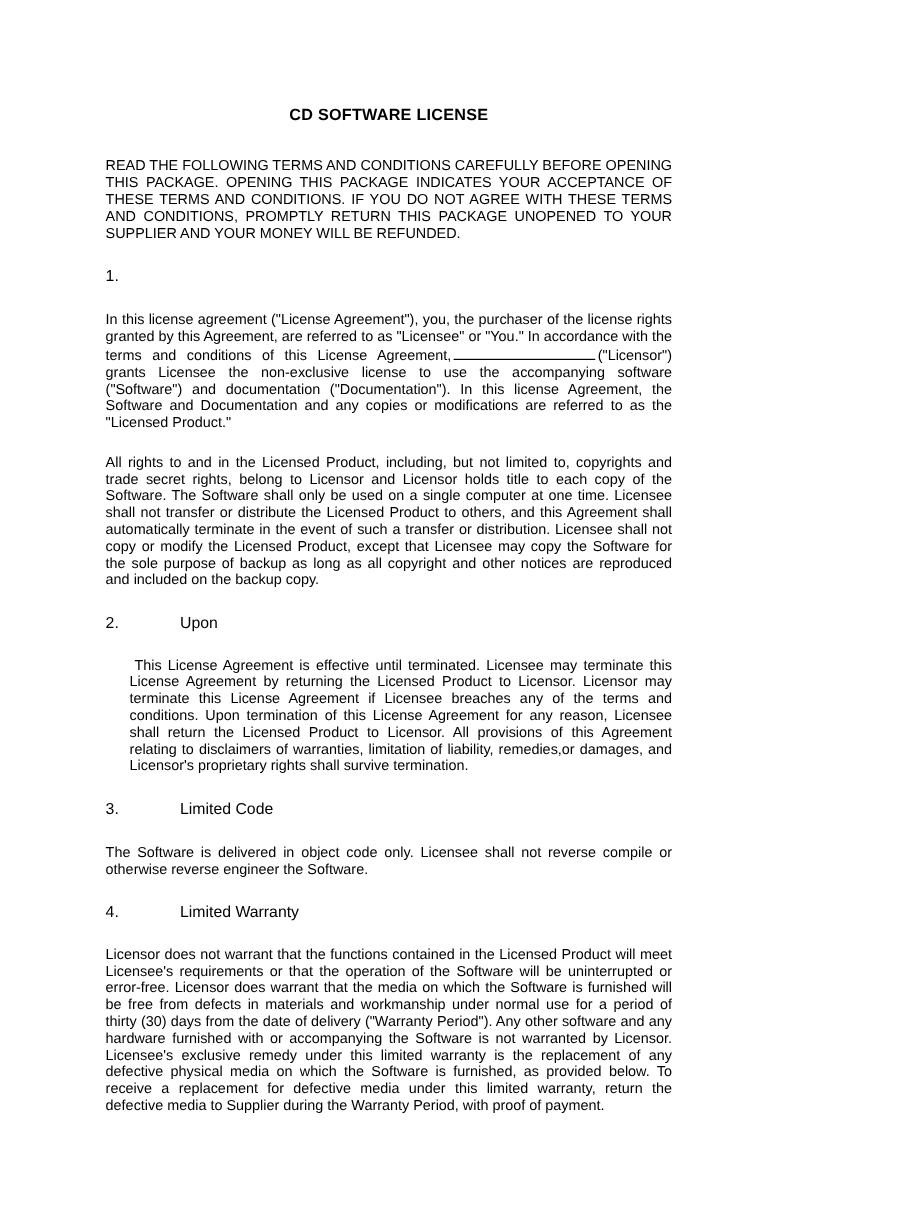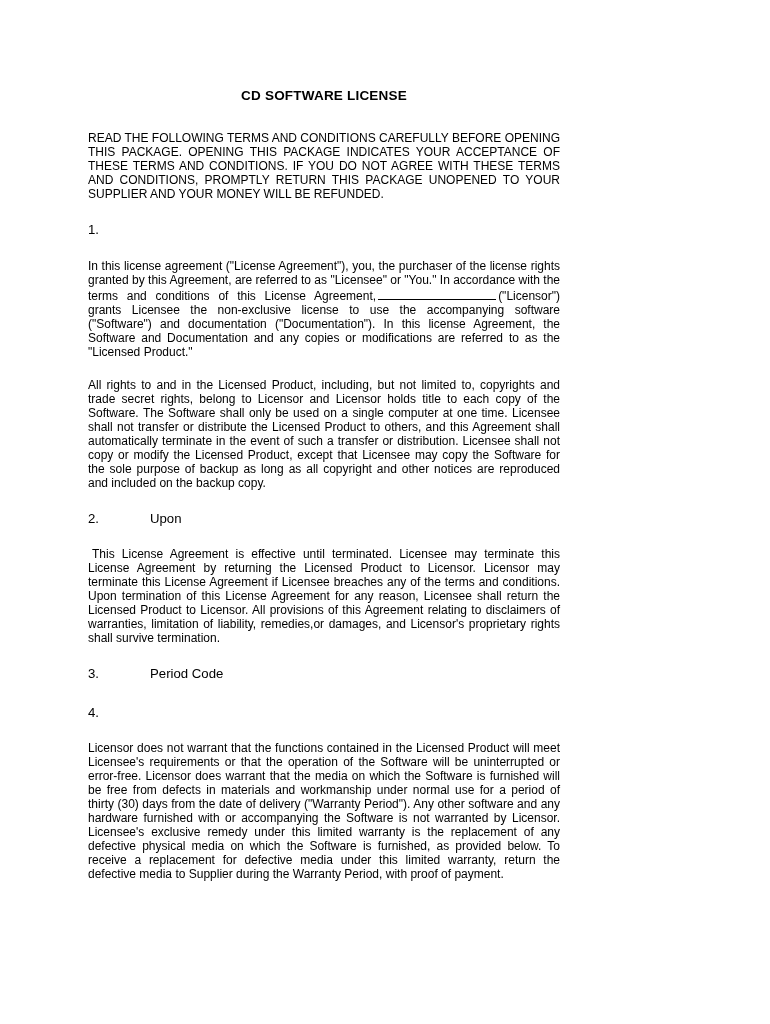--- a/index.html
+++ b/index.html
@@ -45,20 +45,21 @@
   }
   .section-head .num {
     width: 62px;
     flex: 0 0 62px;
   }
   .section-head .name {
     flex: 1 1 auto;
   }
   .indent-lead {
     text-indent: 4px;
+    margin-left: 20px;
   }
   .blank-line {
     display: inline-block;
     border-bottom: 1px solid #000;
     width: 118px;
     vertical-align: baseline;
     height: 12px;
     margin: 0 2px;
   }
 </style>
@@ -81,23 +82,25 @@
 
   <div class="section-head">
     <span class="num">2.</span>
     <span class="name">Upon</span>
   </div>
 
   <p class="indent-lead">This License Agreement is effective until terminated. Licensee may terminate this License Agreement by returning the Licensed Product to Licensor. Licensor may terminate this License Agreement if Licensee breaches any of the terms and conditions. Upon termination of this License Agreement for any reason, Licensee shall return the Licensed Product to Licensor. All provisions of this Agreement relating to disclaimers of warranties, limitation of liability, remedies,or damages, and Licensor's proprietary rights shall survive termination.</p>
 
   <div class="section-head">
     <span class="num">3.</span>
-    <span class="name">Period Code</span>
+    <span class="name">Limited Code</span>
   </div>
 
+  <p>The Software is delivered in object code only. Licensee shall not reverse compile or otherwise reverse engineer the Software.</p>
 
   <div class="section-head">
     <span class="num">4.</span>
+    <span class="name">Limited Warranty</span>
   </div>
 
   <p class="last-tight" style="margin-bottom:0">Licensor does not warrant that the functions contained in the Licensed Product will meet Licensee's requirements or that the operation of the Software will be uninterrupted or error-free. Licensor does warrant that the media on which the Software is furnished will be free from defects in materials and workmanship under normal use for a period of thirty (30) days from the date of delivery ("Warranty Period"). Any other software and any hardware furnished with or accompanying the Software is not warranted by Licensor. Licensee's exclusive remedy under this limited warranty is the replacement of any defective physical media on which the Software is furnished, as provided below. To receive a replacement for defective media under this limited warranty, return the defective media to Supplier during the Warranty Period, with proof of payment.</p>
 
 </div>
 
 </body></html>

